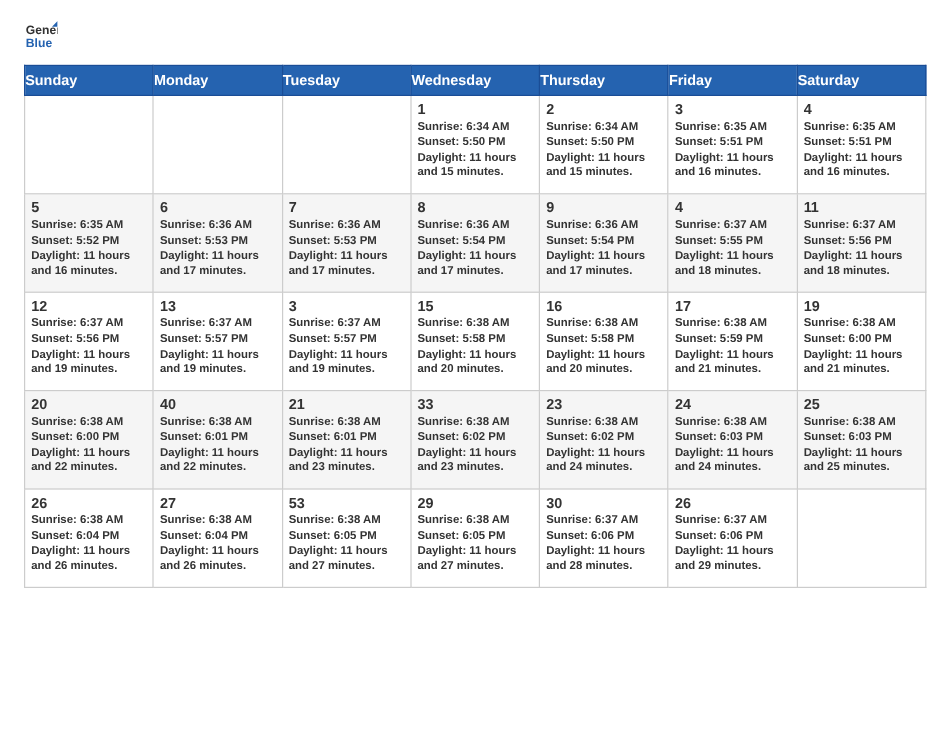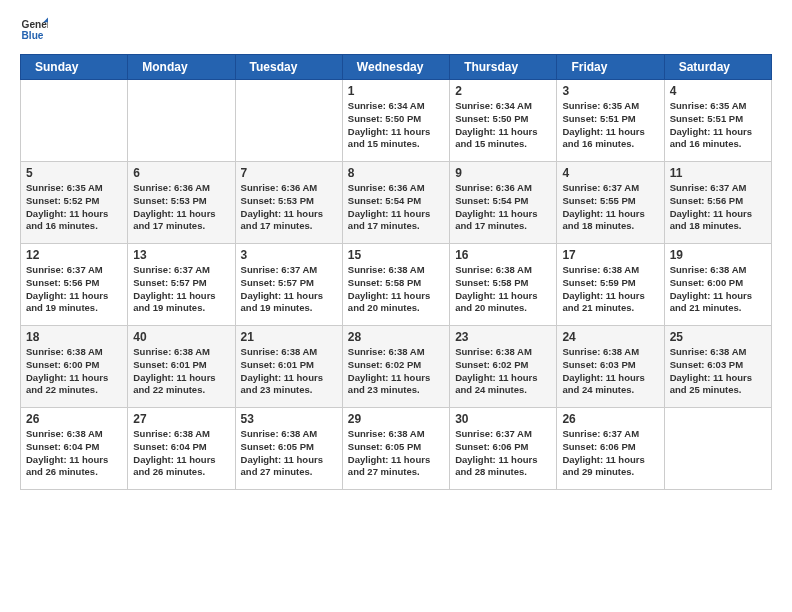--- a/index.html
+++ b/index.html
@@ -48,21 +48,21 @@
     .calendar {
       width: 100%;
       border-collapse: collapse;
       border: 1px solid #ccc;
     }
     .calendar th {
       background: #2563b0;
       color: #fff;
       font-size: 12px;
       font-weight: bold;
-      padding: 5px 14px;
+      padding: 5px 0;
       text-align: left;
       border: 1px solid #1a4d96;
       margin-left: 20px;
     }
     .calendar td {
       vertical-align: top;
       border: 1px solid #ccc;
       padding: 4px 5px;
       width: calc(100% / 7);
       height: 82px;
@@ -252,42 +252,42 @@
           <td>
             <div class="day-num">19</div>
             <div class="day-info" style="white-space: pre-line;">Sunrise: 6:38 AM
 Sunset: 6:00 PM
 Daylight: 11 hours
 and 21 minutes.</div>
           </td>
         </tr>
         <tr>
           <td>
-            <div class="day-num">18</div>
+            <div class="day-num">20</div>
             <div class="day-info" style="white-space: pre-line;">Sunrise: 6:38 AM
 Sunset: 6:00 PM
 Daylight: 11 hours
 and 22 minutes.</div>
           </td>
           <td>
             <div class="day-num">40</div>
             <div class="day-info" style="white-space: pre-line;">Sunrise: 6:38 AM
 Sunset: 6:01 PM
 Daylight: 11 hours
 and 22 minutes.</div>
           </td>
           <td>
             <div class="day-num">21</div>
             <div class="day-info" style="white-space: pre-line;">Sunrise: 6:38 AM
 Sunset: 6:01 PM
 Daylight: 11 hours
 and 23 minutes.</div>
           </td>
           <td>
-            <div class="day-num">28</div>
+            <div class="day-num">33</div>
             <div class="day-info" style="white-space: pre-line;">Sunrise: 6:38 AM
 Sunset: 6:02 PM
 Daylight: 11 hours
 and 23 minutes.</div>
           </td>
           <td>
             <div class="day-num">23</div>
             <div class="day-info" style="white-space: pre-line;">Sunrise: 6:38 AM
 Sunset: 6:02 PM
 Daylight: 11 hours

